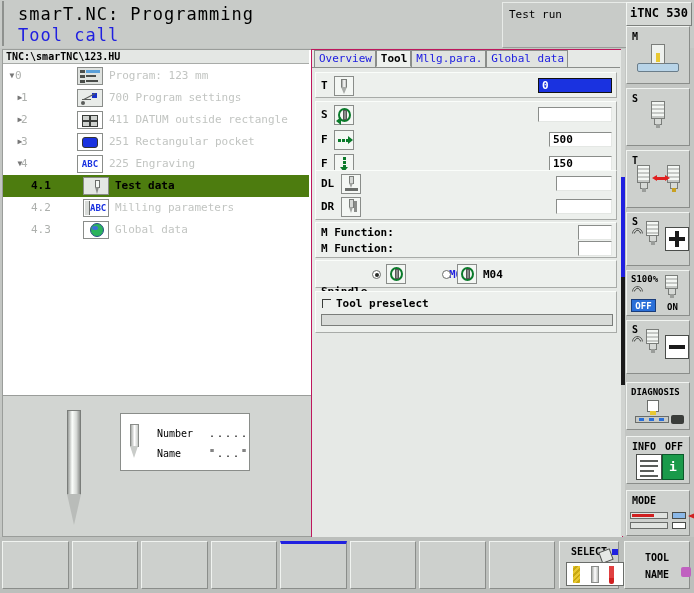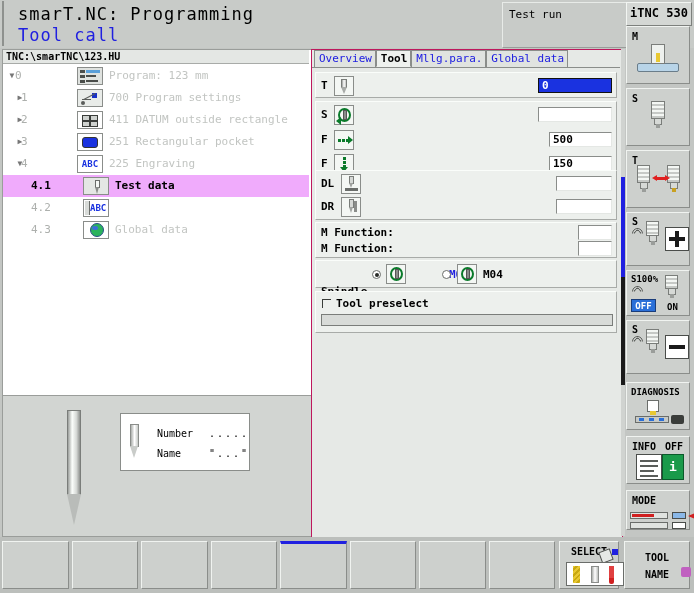--- a/index.html
+++ b/index.html
@@ -21,21 +21,21 @@
             border:1px solid #7d807d;border-top-color:#f2f5f2;border-left-color:#f2f5f2;
             font-size:12px;font-weight:bold;text-align:center;line-height:21px;}
 
   
   .tree{position:absolute;left:2px;top:49px;width:308px;height:345px;background:#fff;
         border:1px solid #9a9d9a;}
   .tree-path{position:absolute;left:0;top:0;width:306px;height:14px;background:#e4e7e4;
              border-bottom:1px solid #a8aba8;font-size:10px;font-weight:bold;padding:1px 0 0 3px;
              box-sizing:border-box;}
   .trow{position:absolute;left:0;width:306px;height:22px;}
-  .trow.sel{background:#f0abfc;}
+  .trow.sel{background:#4d7c0f;}
   .t-arrow{position:absolute;width:10px;height:22px;line-height:22px;font-size:8px;color:#777;text-align:center;}
   .t-num{position:absolute;font-size:11px;color:#adb0ad;line-height:22px;}
   .trow.sel .t-num{color:#000;font-weight:bold;}
   .t-icon{position:absolute;width:26px;height:18px;top:2px;border:1px solid #8a8d8a;
           background:#e9ece9;box-sizing:border-box;}
   .t-lbl{position:absolute;font-size:11px;color:#c2c5c2;line-height:22px;white-space:nowrap;}
   .trow.sel .t-lbl{color:#000;font-weight:bold;}
 
   
   .ic-prog{background:#dfe2df;}
@@ -328,20 +328,21 @@
           <div class="t-lbl" style="left:112px">Test data</div>
         </div>
         <div class="trow" style="top: 147px;">
           <div class="t-num" style="left:28px">4.2</div>
           <div style="position:absolute;left:80px;top:0">
             <div class="t-icon ic-abc2">
               <div class="bar"></div>
               <div class="tx">ABC</div>
             </div>
           </div>
+          <div class="t-lbl" style="left:112px">Milling parameters</div>
         </div>
         <div class="trow" style="top: 169px;">
           <div class="t-num" style="left:28px">4.3</div>
           <div style="position:absolute;left:80px;top:0">
             <div class="t-icon ic-glob">
               <i></i>
               <i class="s"></i>
             </div>
           </div>
           <div class="t-lbl" style="left:112px">Global data</div>
@@ -572,21 +573,21 @@
         <div class="pg">
             <i style="top:5px;width:18px;"></i>
             <i style="top:10px;width:18px;"></i>
           <i style="top:15px;width:14px;"></i>
             <i style="top:20px;width:18px;"></i>
           </div>
         <div class="gr">i</div>
         </div>
     </div>
 
-    <div class="vkey mode" style="top:464px;height:40px;">
+    <div class="vkey mode" style="top:464px;height:46px;">
       <div class="vk-t" style="left:5px;top:4px;">MODE</div>
       <div style="position:absolute;left:3px;top:21px;width:60px;height:20px;">
         <div class="b1">
             <i></i>
           </div>
           <div class="b2"></div>
         <div class="sq1"></div>
           <div class="sq2"></div>
         <div class="ar"></div>
           <div class="arl"></div>

